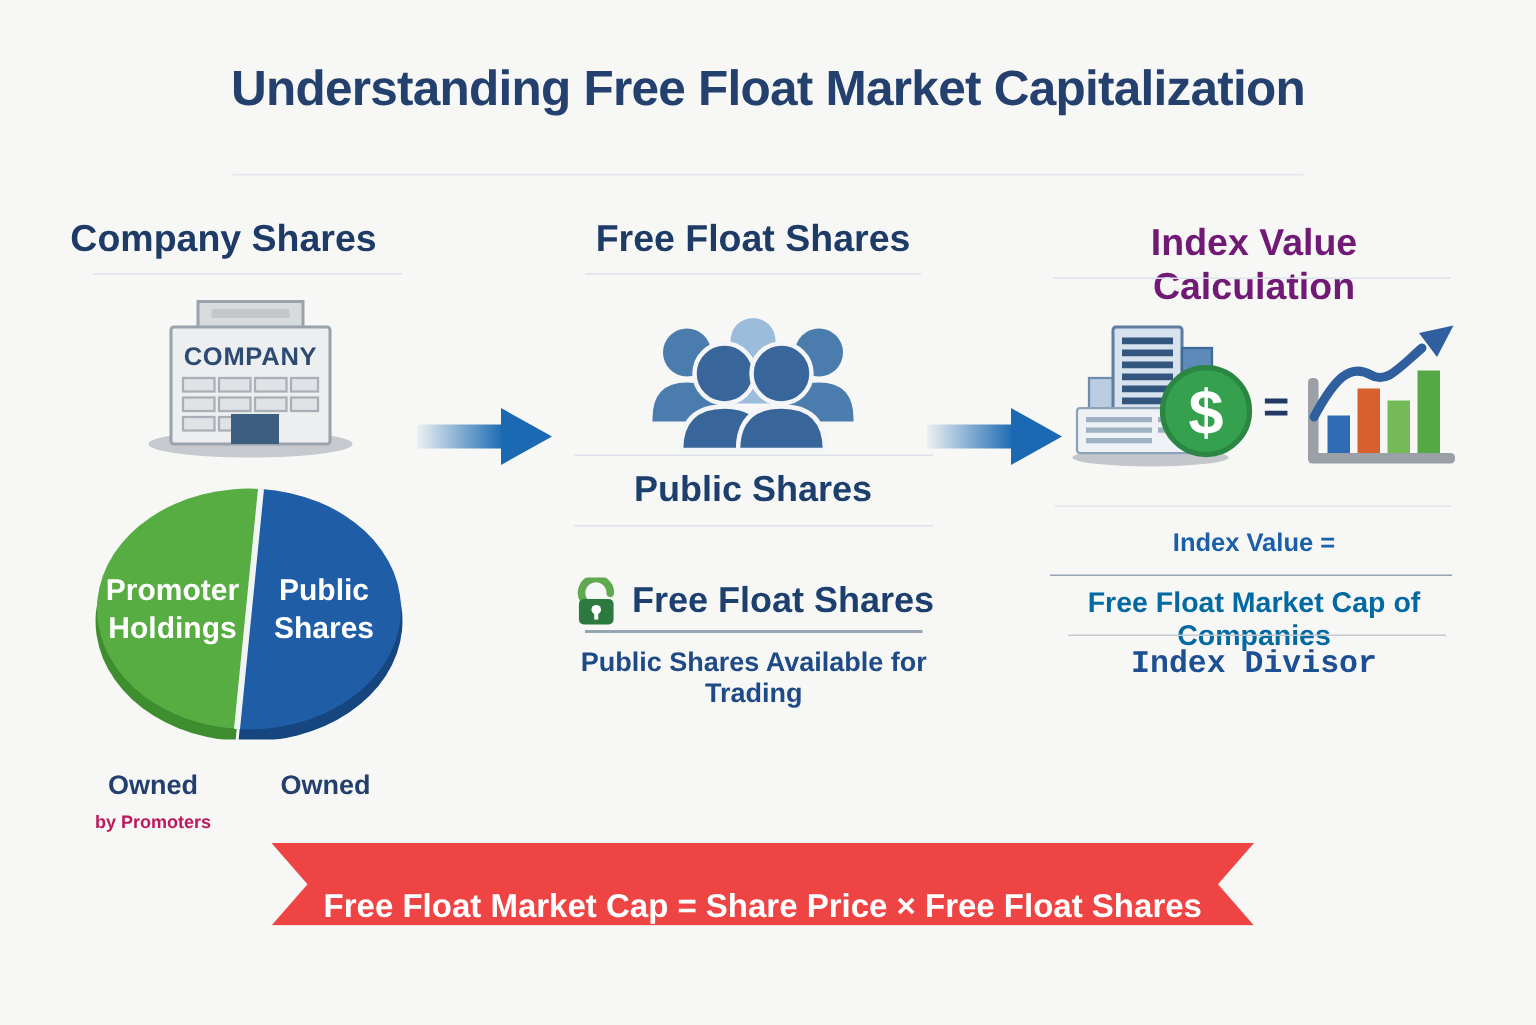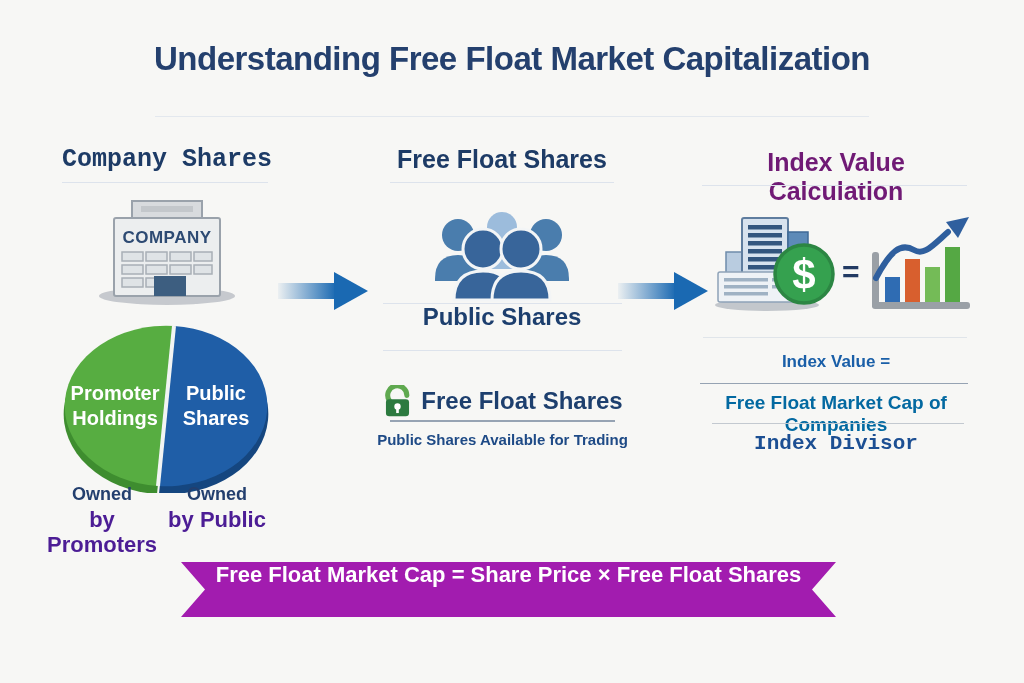--- a/index.html
+++ b/index.html
@@ -13,47 +13,47 @@
   .center{text-align:center;}
   .divider{position:absolute;height:1px;background:#dde3ec;}
   .title{
     left:0;top:40px;width:1024px;text-align:center;
     font-size:33px;font-weight:bold;color:#24406e;letter-spacing:-0.5px;
   }
   .col-header{font-size:25px;font-weight:bold;color:#1d3b66;}
   .col-header.bright{color:#701a75;}
   .pie-label{font-weight:bold;fill:#ffffff;font-size:20px;font-family:"Liberation Sans",sans-serif;}
   .caption{font-weight:bold;color:#233f6e;line-height:25px;}
-  .caption .l1{font-size:18px;}
-  .caption .l2{font-size:22px;color:#4c1d95;}
+  .caption .l1{font-size:18px;margin-top:29px;}
+  .caption .l2{font-size:12px;color:#be185d;}
   .mid-label{font-size:24px;font-weight:bold;color:#1d3f6e;}
   .ff-row{display:flex;align-items:center;justify-content:center;gap:7px;}
-  .sub-label{font-size:15px;font-weight:bold;color:#1e4a86;}
+  .sub-label{font-size:18px;font-weight:bold;color:#1e4a86;}
   .idx-value{font-size:17px;font-weight:bold;color:#1a5fa8;}
   .numerator{font-size:19px;font-weight:bold;color:#0369a1;}
   .denominator{font-size:21px;font-weight:bold;color:#1c4f93;font-family:Liberation Mono, monospace;}
   .equals{font-size:30px;font-weight:bold;color:#223a63;}
   .banner{
-    left:181px;top:562px;width:655px;height:55px;background:#a21caf;
+    left:181px;top:562px;width:655px;height:55px;background:#ef4444;
     clip-path:polygon(0 0,100% 0,calc(100% - 24px) 50%,100% 100%,0 100%,24px 50%);
-    display:flex;align-items:flex-start;justify-content:center;
+    display:flex;align-items:flex-end;justify-content:center;
     color:#ffffff;font-size:22px;
   }
   .banner .seg-left{font-weight:700;margin-right:6px;}
   .banner .seg-right{font-weight:800;}
   .med{background:#96a3b3;}
   .gray{background:#c3c9d0;}
 </style>
 </head>
 <body>
 
 <div class="abs title">Understanding Free Float Market Capitalization</div>
 <div class="divider" style="left:155px;top:116px;width:714px;background:#e3e8ee;"></div>
 
-<div class="abs col-header center" style="left:42px;top:145px;width:250px;font-family:Liberation Mono, monospace;">Company Shares</div>
+<div class="abs col-header center" style="left:24px;top:145px;width:250px;">Company Shares</div>
 <div class="divider" style="left:62px;top:182px;width:206px;"></div>
 
 <svg class="abs" style="left:88px;top:198px;" width="158" height="108" viewBox="0 0 158 108">
   <ellipse cx="79" cy="98" rx="68" ry="9" fill="#b6bac0" opacity="0.75"></ellipse>
   <rect x="44" y="3" width="70" height="18" fill="#d8dbde" stroke="#9aa2ab" stroke-width="2"></rect>
   <rect x="53" y="8" width="52" height="6" fill="#c3c7cb"></rect>
   <rect x="26" y="20" width="106" height="78" rx="2" fill="#eceeef" stroke="#9aa2ab" stroke-width="2"></rect>
   <text x="79" y="45" text-anchor="middle" font-size="17" font-weight="bold" fill="#2d4a73" font-family="Liberation Sans, sans-serif" letter-spacing="0.5">COMPANY</text>
   <g fill="#dfe3e6" stroke="#a8afb6" stroke-width="1.5">
     <rect x="34" y="54" width="21" height="9"></rect>
@@ -83,21 +83,20 @@
   <text x="164" y="85" text-anchor="middle" class="pie-label">Public</text>
   <text x="164" y="110" text-anchor="middle" class="pie-label">Shares</text>
 </svg>
 
 <div class="abs caption center" style="left:38px;top:482px;width:128px;">
   <div class="l1">Owned</div>
   <div class="l2">by Promoters</div>
 </div>
 <div class="abs caption center" style="left:153px;top:482px;width:128px;">
   <div class="l1">Owned</div>
-  <div class="l2">by Public</div>
 </div>
 
 <svg class="abs" style="left:278px;top:268px;" width="90" height="46" viewBox="0 0 90 46">
   <defs>
     <linearGradient id="ag1" x1="0" y1="0" x2="1" y2="0">
       <stop offset="0" stop-color="#1a69b2" stop-opacity="0.05"></stop>
       <stop offset="1" stop-color="#1a69b2"></stop>
     </linearGradient>
   </defs>
   <rect x="0" y="15" width="58" height="16" fill="url(#ag1)"></rect>
@@ -120,21 +119,21 @@
   </g>
   <g fill="#38659a" stroke="#f3f5f6" stroke-width="3">
     <circle cx="61" cy="46" r="20"></circle>
     <path d="M 32 97 Q 32 68 61 68 Q 90 68 90 97 Z"></path>
     <circle cx="99" cy="46" r="20"></circle>
     <path d="M 70 97 Q 70 68 99 68 Q 128 68 128 97 Z"></path>
   </g>
 </svg>
 
 <div class="divider" style="left:383px;top:303px;width:239px;"></div>
-<div class="abs mid-label center" style="left:377px;top:303px;width:250px;">Public Shares</div>
+<div class="abs mid-label center" style="left:377px;top:313px;width:250px;">Public Shares</div>
 <div class="divider" style="left:383px;top:350px;width:239px;"></div>
 
 <div class="abs ff-row" style="left:377px;top:383px;width:250px;height:36px;">
   <svg width="33" height="33" viewBox="0 0 30 30">
     <path d="M 7.5 14 A 8.7 8.7 0 1 1 23.5 9.5" fill="none" stroke="#5fa94f" stroke-width="4.6" stroke-linecap="round"></path>
     <rect x="4.5" y="13" width="21" height="15.5" rx="3" fill="#2c7a3f"></rect>
     <circle cx="15" cy="19.5" r="2.9" fill="#ffffff"></circle>
     <rect x="13.8" y="21" width="2.4" height="4.5" fill="#ffffff"></rect>
   </svg>
   <span class="mid-label">Free Float Shares</span>

